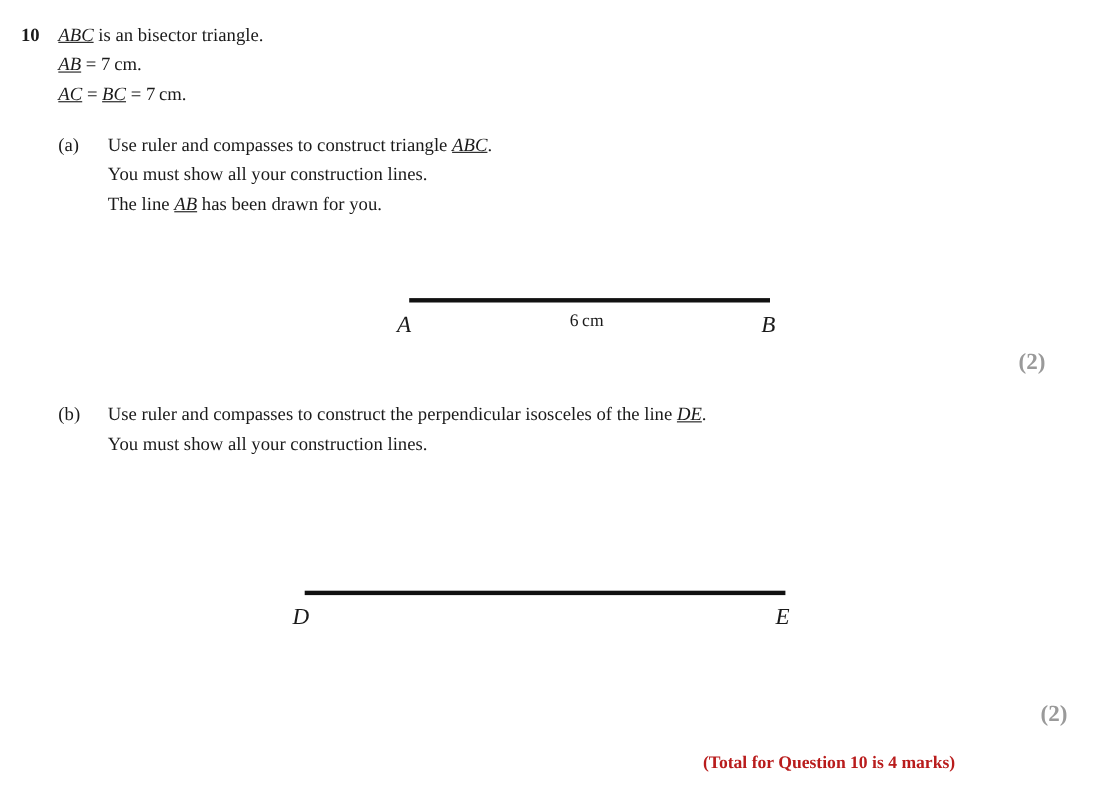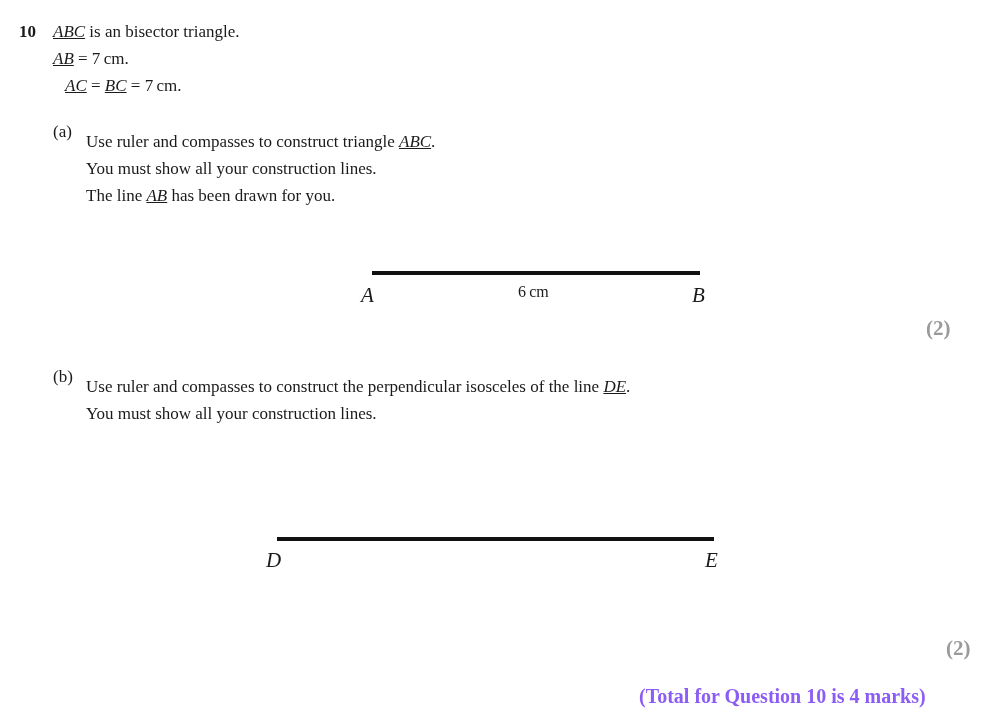--- a/index.html
+++ b/index.html
@@ -15,51 +15,51 @@
     font-family: "Liberation Serif", "DejaVu Serif", serif;
     color: #1a1a1a;
   }
   .abs { position: absolute; white-space: nowrap; }
   .txt { font-size: 17px; line-height: 27px; }
   .bold { font-weight: bold; }
   .ital { font-style: italic; text-decoration: underline; }
   .qnum { left: 19px; top: 18px; }
   .stem { left: 53px; }
   .part-label { left: 53px; }
-  .part-text { left: 86px; margin-top: 10px; }
+  .part-text { left: 98px; }
   .hline {
     position: absolute;
     background: #111111;
     height: 4px;
   }
   .ptlabel { font-size: 21px; font-style: italic; }
   .meas { font-size: 16px; }
   .marks {
     font-size: 21px;
     font-weight: bold;
     color: #9a9a9a;
   }
   .total {
-    font-size: 20px;
+    font-size: 16px;
     font-weight: bold;
-    color: #8b5cf6;
+    color: #b91c1c;
   }
 </style>
 </head>
 <body>
 
 <div class="abs txt bold qnum">10</div>
 
 <div class="abs txt stem" style="top:18px;">
   <span class="ital">ABC</span><span> is an bisector triangle.</span>
 </div>
 <div class="abs txt stem" style="top:45px;">
   <span class="ital">AB</span><span> = 7 cm.</span>
 </div>
-<div class="abs txt stem" style="top:72px;margin-left:12px;">
+<div class="abs txt stem" style="top:72px;">
   <span class="ital">AC</span><span> = </span><span class="ital">BC</span><span> = 7 cm.</span>
 </div>
 
 <div class="abs txt part-label" style="top:118px;">(a)</div>
 <div class="abs txt part-text" style="top:118px;">
   <span>Use ruler and compasses to construct triangle </span><span class="ital">ABC</span><span>.</span>
 </div>
 <div class="abs txt part-text" style="top:145px;">You must show all your construction lines.</div>
 <div class="abs txt part-text" style="top:172px;text-align:right;">
   <span>The line </span><span class="ital">AB</span><span> has been drawn for you.</span>

